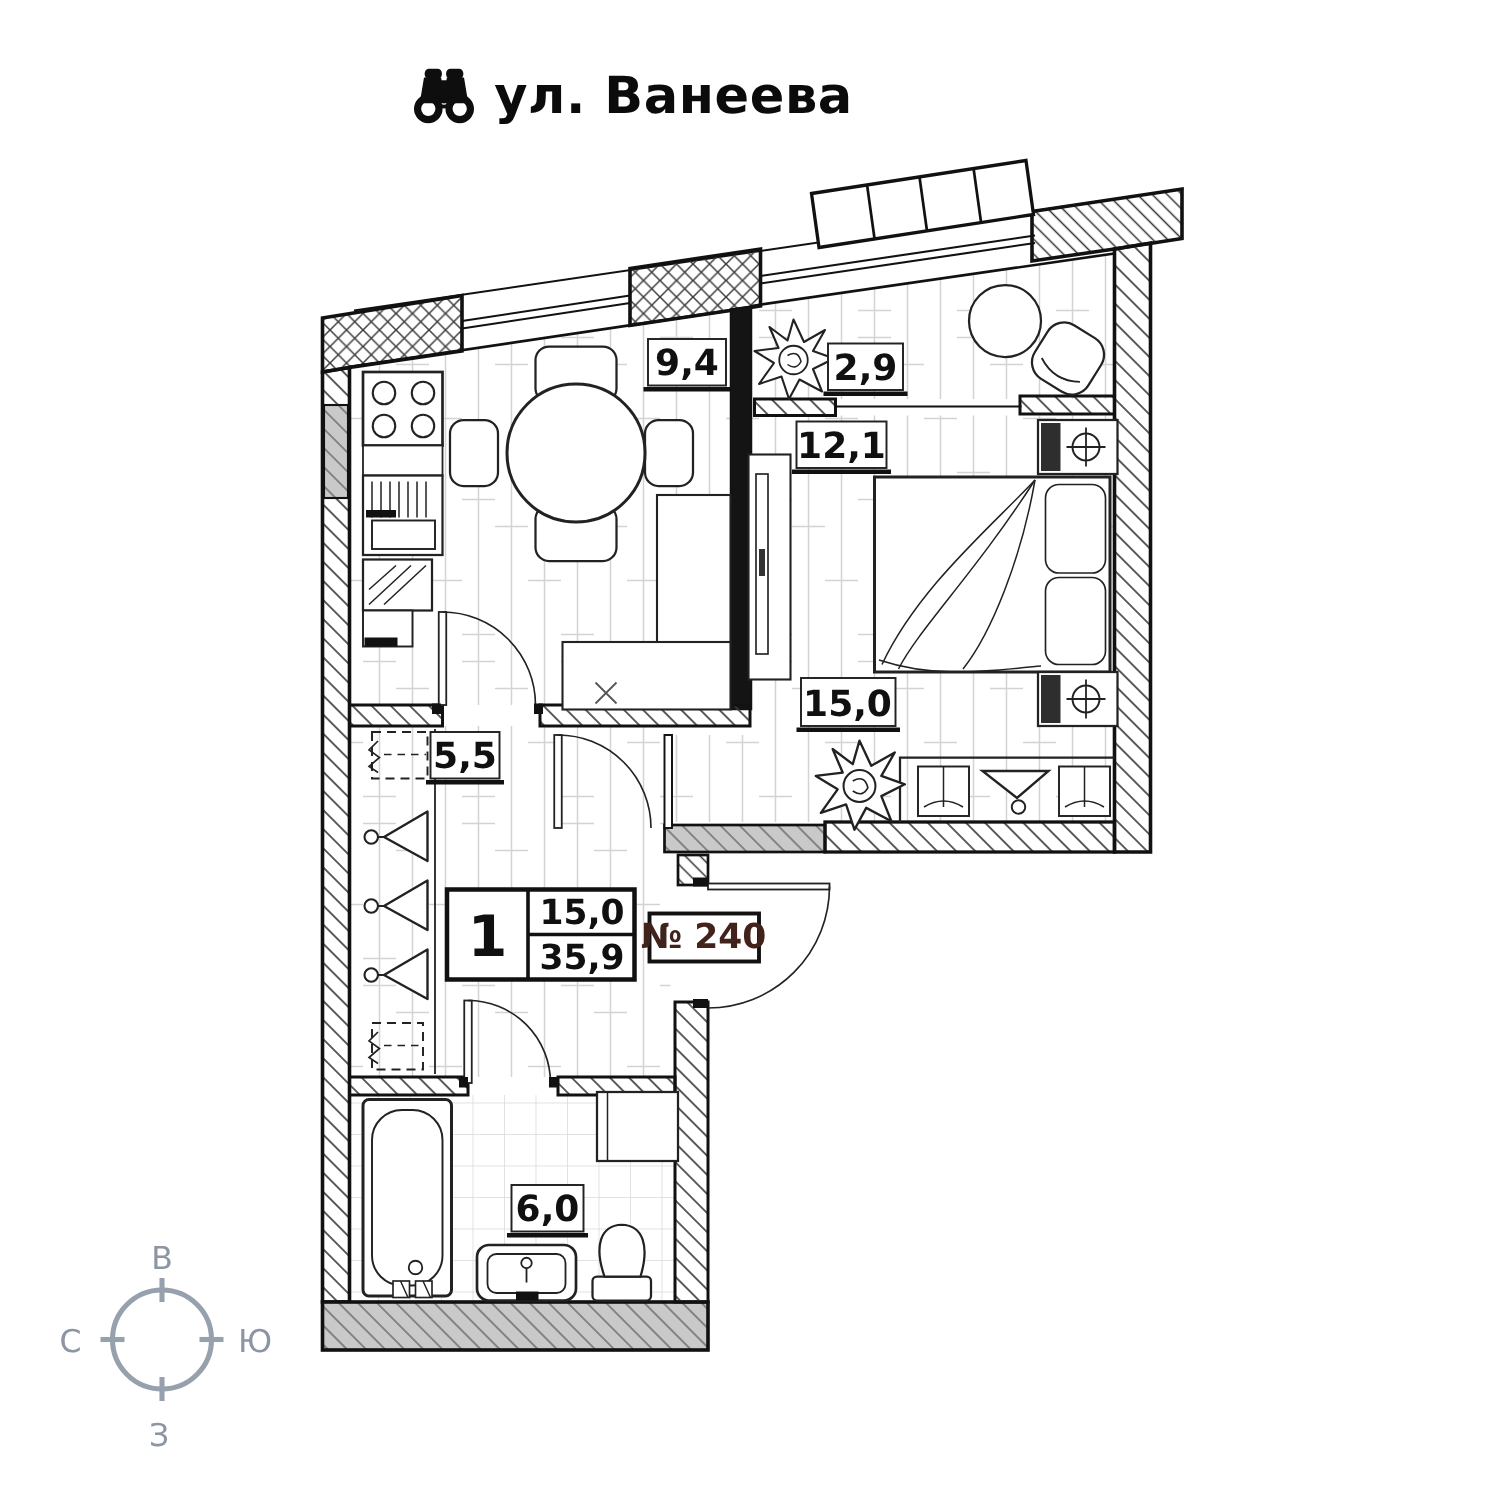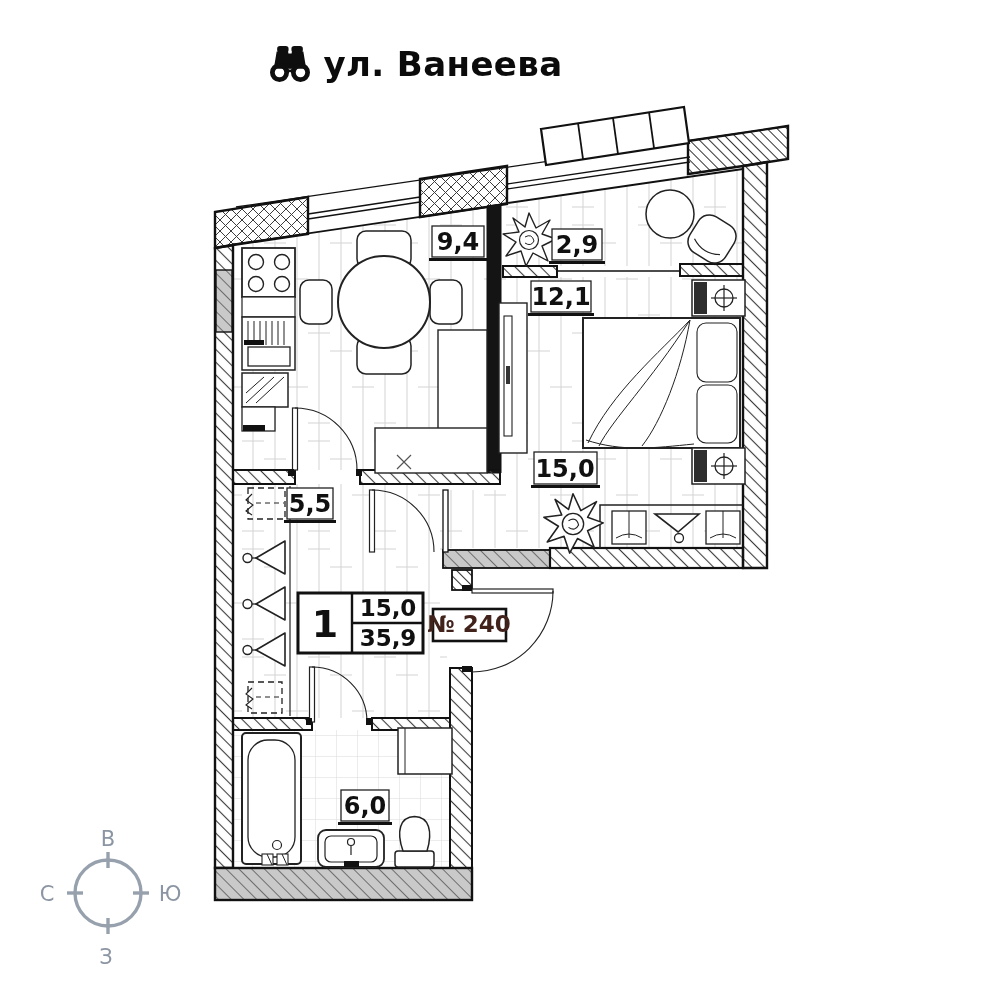--- a/index.html
+++ b/index.html
@@ -1,17 +1,17 @@
 <!DOCTYPE html>
 <html><head>
 <meta charset="utf-8">
 <style>
   html,body{margin:0;padding:0;background:#ffffff;width:1000px;height:1000px;
     font-family:"DejaVu Sans","Liberation Sans",sans-serif;}
-  .stage{position:relative;width:832px;height:1000px;background:#fff;overflow:hidden;}
+  .stage{position:relative;width:832px;height:1000px;background:#fff;overflow:hidden;padding-left:12px;}
   .title-bar{position:absolute;top:44px;left:0;width:100%;display:flex;
     align-items:center;justify-content:center;gap:12px;}
   .title-bar .street{font-size:34px;font-weight:600;color:#0b0b0b;letter-spacing:.4px;}
   svg text{font-family:"DejaVu Sans","Liberation Sans",sans-serif;}
   .area-label{font-size:24px;font-weight:bold;fill:#101010;}
   .info-big{font-size:38px;font-weight:bold;fill:#101010;}
   .info-val{font-size:23px;font-weight:bold;fill:#101010;}
   .door-num{font-size:23px;font-weight:bold;}
   .compass-letter{font-size:21px;}
 </style>

